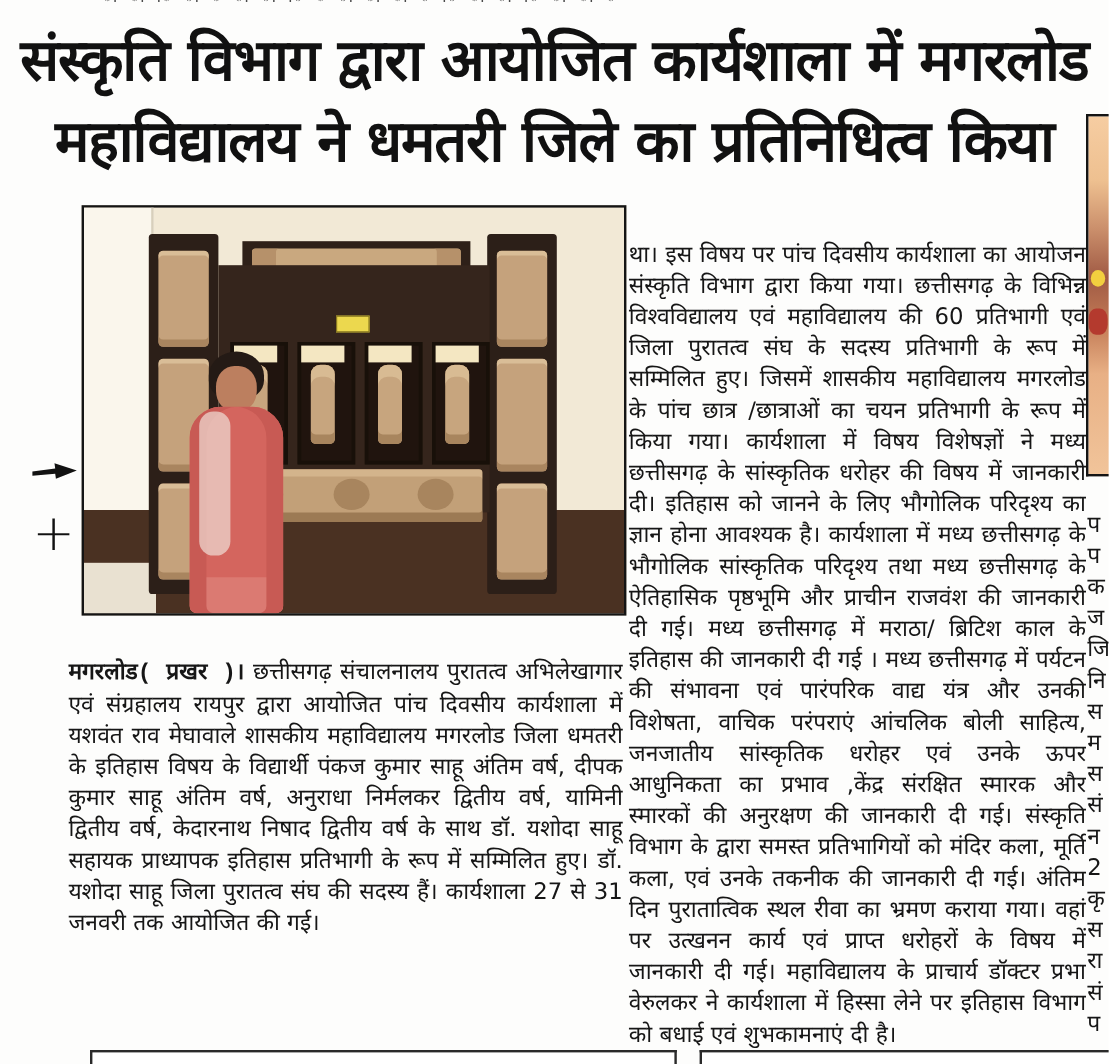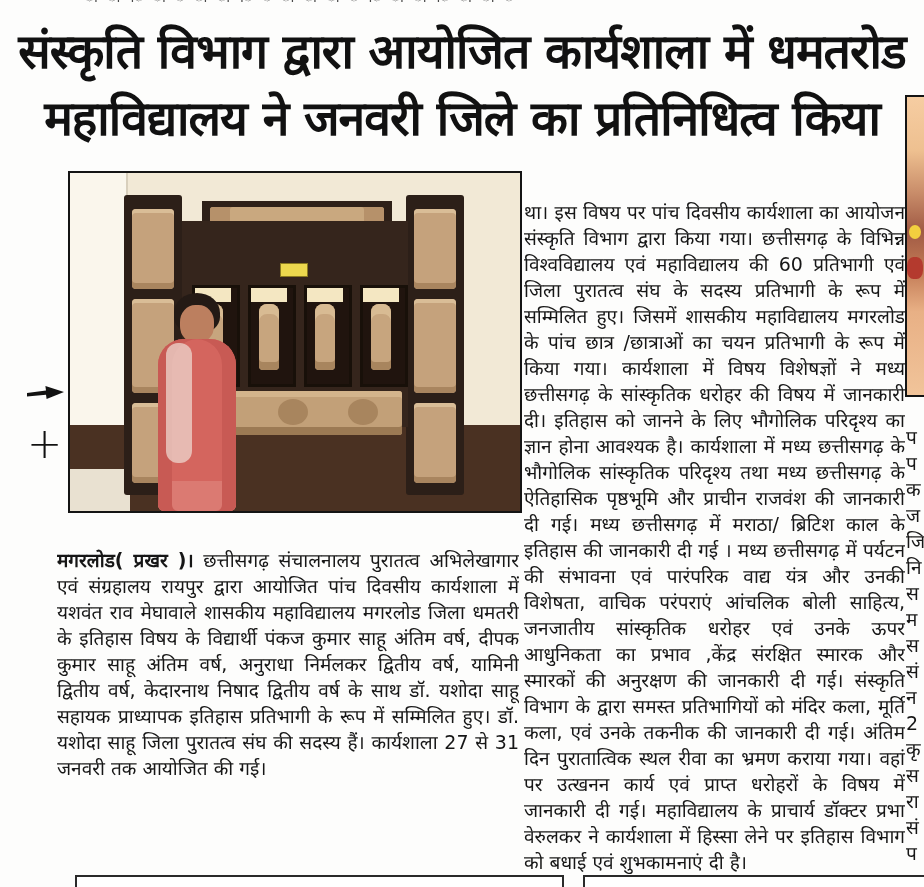--- a/index.html
+++ b/index.html
@@ -43,21 +43,21 @@
   .ph-woman-body{left:88px;top:166px;width:78px;height:172px;background:#d4655e;
                  border-radius:26px 26px 6px 6px;
                  box-shadow:inset 14px 0 0 #c85a54, inset -14px 0 0 #c85a54, inset 0 -30px 0 #db7a72;}
   .ph-woman-scarf{left:96px;top:170px;width:26px;height:120px;background:#f0ded6;border-radius:12px;opacity:.7;}
 
   
   .col{position:absolute;font-size:19px;line-height:26px;text-align:justify;color:#161616;margin-top:33px;}
   .col p{margin:0;}
   .left-col{left:57px;top:514px;width:462px;height:352px;overflow:hidden;}
   .left-col .indent{text-indent:42px;}
-  .lead{font-weight:700;}
+  .lead{font-weight:700;font-family:Liberation Mono, monospace;}
   .right-col{left:524px;top:166px;width:381px;height:712px;overflow:hidden;}
 
   
   .side-photo{position:absolute;left:905px;top:95px;width:19px;height:298px;
               border:2px solid #141414;border-right:none;overflow:hidden;
               background:linear-gradient(180deg,#f6cda2 0%,#eec090 18%,#c98d6a 32%,#a05a44 45%,#c27a55 58%,#e8b085 72%,#f1c49a 100%);}
   .side-photo .spot-y{position:absolute;left:2px;top:128px;width:12px;height:14px;background:#f2cf3f;border-radius:50%;}
   .side-photo .spot-r{position:absolute;left:0;top:160px;width:16px;height:22px;background:#b43a2e;border-radius:40%;}
 
   
@@ -75,22 +75,22 @@
   .bottom-box.b2{left:583px;width:341px;}
 </style>
 </head>
 <body>
 
 <div id="page">
 
   <div class="top-strip">ा ो ि ी ं ो ा ि े ो ी ा ं ि ा ो ि ी ा ं</div>
 
   <div class="headline">
-    <div>संस्कृति विभाग द्वारा आयोजित कार्यशाला में धमतरोड</div>
-    <div>महाविद्यालय ने जनवरी जिले का प्रतिनिधित्व किया</div>
+    <div>संस्कृति विभाग द्वारा आयोजित कार्यशाला में मगरलोड</div>
+    <div>महाविद्यालय ने धमतरी जिले का प्रतिनिधित्व किया</div>
   </div>
 
   <div class="photo">
     <div class="ph-window"></div>
     <div class="ph-base"></div>
     <div class="ph-floor"></div>
 
     <div class="ph-pillar left">
       <div class="ph-panel" style="top:14px;height:80px;"></div>
       <div class="ph-panel" style="top:104px;height:94px;"></div>

